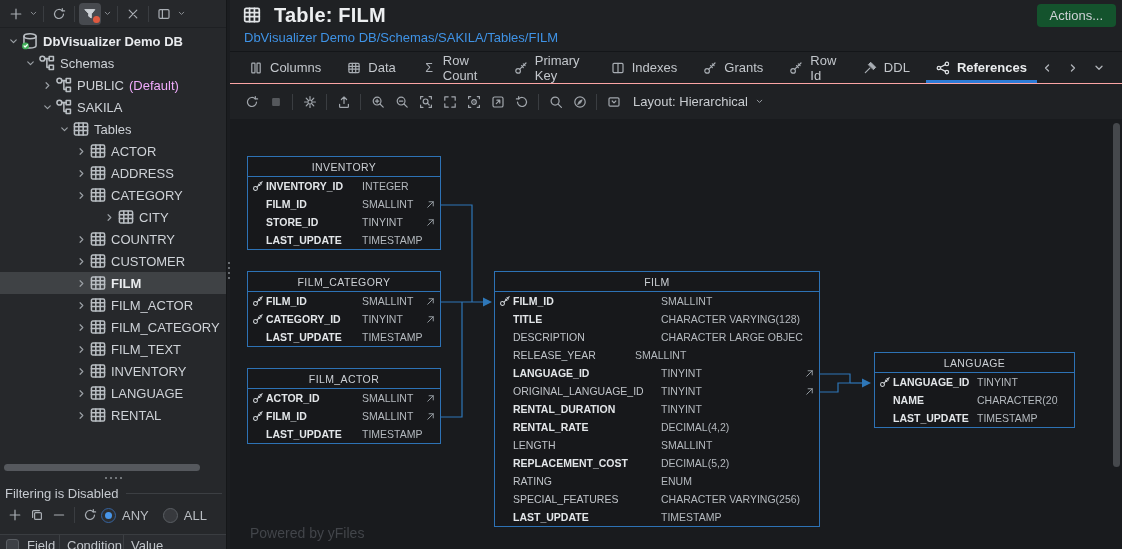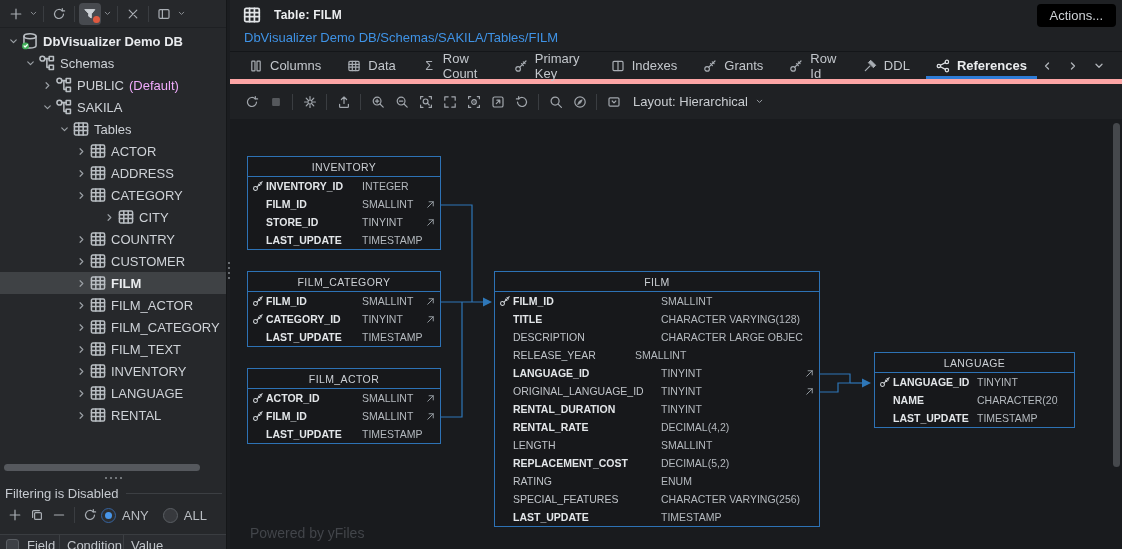--- a/index.html
+++ b/index.html
@@ -54,25 +54,25 @@
   .filter-grid-hdr { position:absolute; top:534px; left:0; right:0; height:22px; background:#2b2d31; border-top:1px solid #3a3d41; display:flex; align-items:stretch; color:#c3c7cc; }
   .cb { width:13px; height:13px; border:1px solid #5a5e63; border-radius:3px; background:#3d4045; margin:4px 8px 0 6px; flex:none; }
   .fgcell { display:flex; align-items:center; height:100%; }
   .fgcell.bl { border-left:1px solid #3c3f43; padding-left:7px; }
 
   
   main { flex:1; min-width:0; display:flex; flex-direction:column; background:#1f2124; }
   .title-row { height:28px; display:flex; align-items:center; padding:2px 6px 0 12px; }
   .big-icon { width:20px; height:20px; color:#e2e5e8; margin-right:12px; display:inline-flex; }
   .big-icon svg { width:20px; height:20px; }
-  h1 { font-size:12px; font-weight:bold; color:#eceef0; letter-spacing:.2px; }
-  .actions { margin-left:auto; background:#000000; color:#ced2d6; border:none; border-radius:4px; font-size:13px; padding:4px 13px; font-family:"Liberation Sans",sans-serif; }
+  h1 { font-size:20px; font-weight:bold; color:#eceef0; letter-spacing:.2px; }
+  .actions { margin-left:auto; background:#14532d; color:#ced2d6; border:none; border-radius:4px; font-size:13px; padding:4px 13px; font-family:"Liberation Sans",sans-serif; }
   .breadcrumb { padding:2px 12px 6px 14px; font-size:13px; color:#3f93e6; border-bottom:1px solid #141619; cursor:default; }
 
-  .tabs { height:32px; flex:none; display:flex; align-items:stretch; padding:0 6px; border-bottom:5px solid #fca5a5; }
+  .tabs { height:32px; flex:none; display:flex; align-items:stretch; padding:0 6px; border-bottom:1px solid #fca5a5; }
   .tab { display:flex; align-items:center; gap:7px; padding:0 13px; color:#c3c7cc; position:relative; }
   .tab .icon { color:#a8adb3; }
   .tab.sel { color:#eaecee; font-weight:bold; }
   .tab.sel .icon { color:#dfe2e5; }
   .tab.sel::after { content:""; position:absolute; left:3px; right:3px; bottom:0; height:3px; background:#2e7cd6; }
   .tabs-nav { margin-left:auto; display:flex; align-items:center; gap:12px; color:#b0b4b9; padding-right:10px; }
   .tabs-nav .icon svg { width:12px; height:12px; }
 
   .dtoolbar { height:35px; flex:none; display:flex; align-items:center; padding:0 10px; color:#a2a7ad; }
   .dticons { display:flex; align-items:center; gap:1px; }

